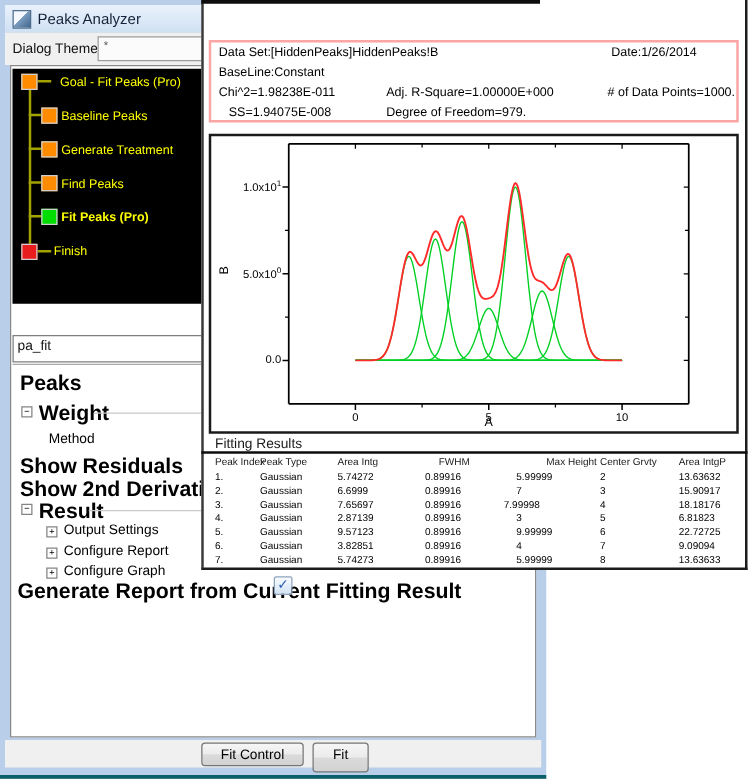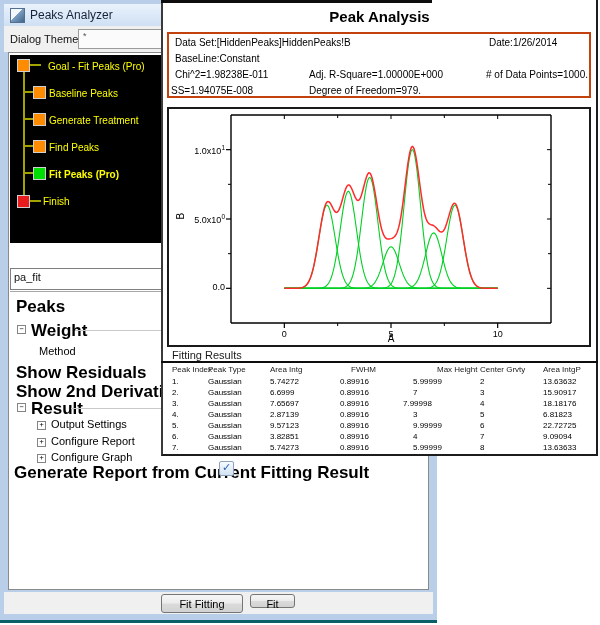--- a/index.html
+++ b/index.html
@@ -43,21 +43,21 @@
   .btn{border:1px solid #757575;border-radius:3px;box-sizing:border-box;text-align:center;
     background:linear-gradient(#f6f6f6,#ececec 48%,#dbdbdb 52%,#d2d2d2);
     font-size:11px;color:#000;padding-top:3px;}
   #dark-bottom{left:0;top:620px;width:437px;height:3px;background:#0b5f68;}
   
   #report{left:161px;top:0;width:437px;height:456px;background:#fff;z-index:5;
     border-left:2px solid #3a3a3a;border-right:2px solid #1c1c1c;border-bottom:2px solid #1c1c1c;
     box-sizing:border-box;}
   #report-topline{left:-2px;top:0;width:271px;height:3px;background:#0d0d0d;}
   #report-title{left:0;top:8px;width:433px;text-align:center;font-size:15px;font-weight:bold;color:#000;}
-  #statsbox{left:4px;top:32px;width:424px;height:66px;border:2px solid #c2410c;box-sizing:border-box;}
+  #statsbox{left:4px;top:32px;width:424px;height:66px;border:2px solid #fca5a5;box-sizing:border-box;}
   .stat{font-size:10px;color:#000;white-space:nowrap;}
   #chartbox{left:4px;top:107px;width:424px;height:240px;border:2px solid #1a1a1a;box-sizing:border-box;}
   #plot-svg{left:0;top:0;}
   .ytick{position:absolute;right:364px;font-size:9px;color:#000;white-space:nowrap;}
   .xtick{position:absolute;width:40px;text-align:center;font-size:9px;color:#000;}
   .sup{font-size:6.5px;vertical-align:super;}
   #ylab{left:4px;top:98px;width:14px;font-size:10px;color:#000;transform:rotate(-90deg);}
   #xlab{left:202px;top:224px;width:40px;text-align:center;font-size:10px;color:#000;}
   #fitting-label{left:9px;top:349px;font-size:11px;color:#1a1a1a;}
   #table-topline{left:-2px;top:361px;width:437px;height:2px;background:#0d0d0d;}
@@ -131,38 +131,37 @@
     <div class="abs treebox plus" style="left:28px;top:385px;"></div>
     <div class="abs set-plain" style="left:42px;top:382px;">Configure Report</div>
     <div class="abs treebox plus" style="left:28px;top:401px;"></div>
     <div class="abs set-plain" style="left:42px;top:398px;">Configure Graph</div>
 
     <div class="abs set-bold" style="left:5px;top:410px;">Generate Report from Current Fitting Result</div>
     <div id="gen-check" class="abs" style="left:210px;top:408px;">✓</div>
   </div>
 
   <div id="buttonrow" class="abs">
-    <div class="abs btn" style="left:157px;top:2px;width:82px;height:19px;">Fit Fitting</div>
-    <div class="abs btn" style="left:246px;top:2px;width:45px;height:14px;">Fit</div>
+    <div class="abs btn" style="left:157px;top:2px;width:82px;height:19px;">Fit Control</div>
+    <div class="abs btn" style="left:246px;top:2px;width:45px;height:24px;">Fit</div>
   </div>
   <div id="dark-bottom" class="abs"></div>
 </div>
 
 <div id="report" class="abs">
   <div id="report-topline" class="abs"></div>
-  <div id="report-title" class="abs">Peak Analysis</div>
 
   <div id="statsbox" class="abs">
     <div class="abs stat" style="left:6px;top:3px;">Data Set:[HiddenPeaks]HiddenPeaks!B</div>
     <div class="abs stat" style="left:320px;top:3px;">Date:1/26/2014</div>
     <div class="abs stat" style="left:6px;top:19px;">BaseLine:Constant</div>
     <div class="abs stat" style="left:6px;top:35px;">Chi^2=1.98238E-011</div>
     <div class="abs stat" style="left:140px;top:35px;">Adj. R-Square=1.00000E+000</div>
     <div class="abs stat" style="left:317px;top:35px;"># of Data Points=1000.</div>
-    <div class="abs stat" style="left:2px;top:51px;">SS=1.94075E-008</div>
+    <div class="abs stat" style="left:14px;top:51px;">SS=1.94075E-008</div>
     <div class="abs stat" style="left:140px;top:51px;">Degree of Freedom=979.</div>
   </div>
 
   <div id="chartbox" class="abs">
     <svg id="plot-svg" class="abs" width="420" height="236" viewBox="0 0 420 236">
         <line x1="62" y1="6" x2="382" y2="6" stroke="#000" stroke-width="1.4"></line>
         <line x1="62" y1="214" x2="382" y2="214" stroke="#000" stroke-width="1.4"></line>
         <line x1="62" y1="6" x2="62" y2="214" stroke="#000" stroke-width="1.4"></line>
         <line x1="382" y1="6" x2="382" y2="214" stroke="#000" stroke-width="1.4"></line>
         <line x1="115.33333333333334" y1="214" x2="115.33333333333334" y2="219" stroke="#000" stroke-width="1.2"></line>

